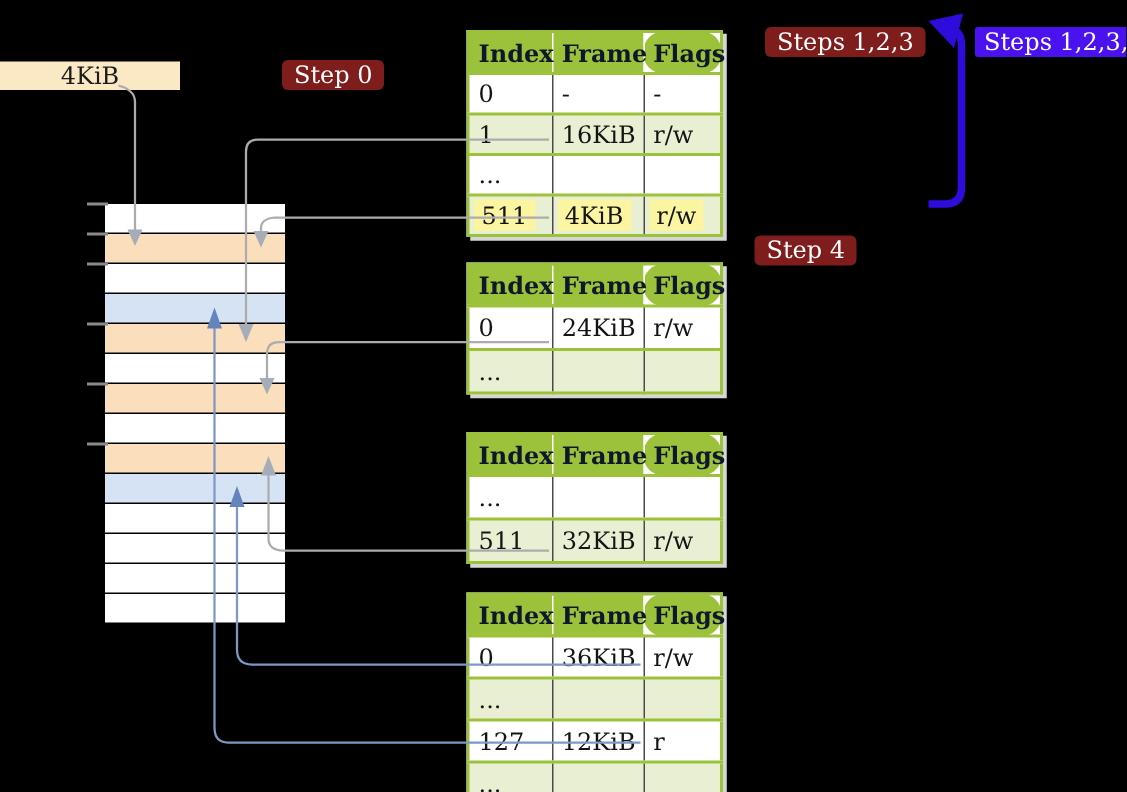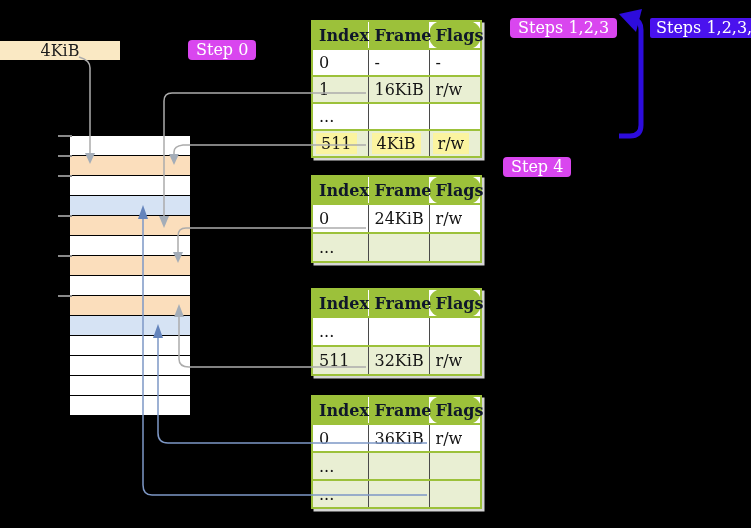--- a/index.html
+++ b/index.html
@@ -6,21 +6,21 @@
   .canvas{
     position:relative;width:751px;height:528px;background:#000;
     overflow:hidden;
     font-family:"DejaVu Serif","Liberation Serif",serif;
   }
   
   .label{
     position:absolute;height:20px;line-height:20px;
     font-size:16px;white-space:nowrap;
   }
-  .red{background:#d946ef;color:#fff;border-radius:4px;padding:0 8px;text-align:center;}
+  .red{background:#7f1d1d;color:#fff;border-radius:4px;padding:0 8px;text-align:center;}
   .blue{background:#4A12EE;color:#fff;border-radius:2px;padding:0 6px;}
   .frame-size{
     left:0;top:41px;width:120px;text-align:center;height:19px;line-height:19px;
     background:#FAE9C4;color:#1c1c1c;
   }
   .step0{left:188px;top:40px;}
   .steps123{left:510px;top:18px;}
   .steps1234{left:650px;top:18px;}
   .step4{left:503px;top:157px;}
   
@@ -224,20 +224,25 @@
         <tr>
           <td>0</td>
           <td>36KiB</td>
           <td>r/w</td>
         </tr>
         <tr class="band">
           <td>...</td>
           <td></td>
           <td></td>
         </tr>
+        <tr>
+          <td>127</td>
+          <td>12KiB</td>
+          <td>r</td>
+        </tr>
         <tr class="band">
           <td>...</td>
           <td></td>
           <td></td>
         </tr>
       </tbody>
     </table>
 
 </div>
 

